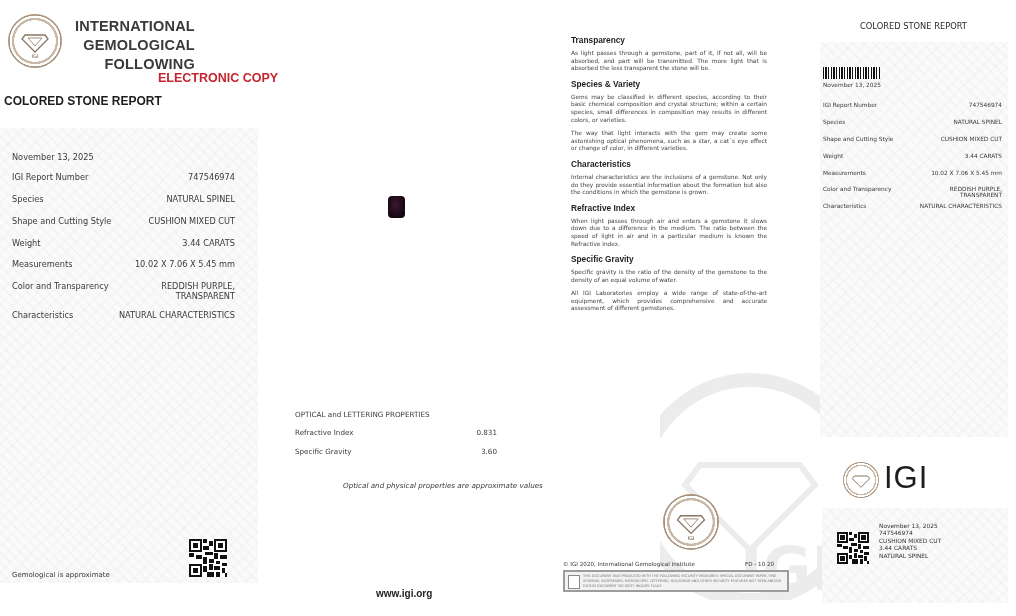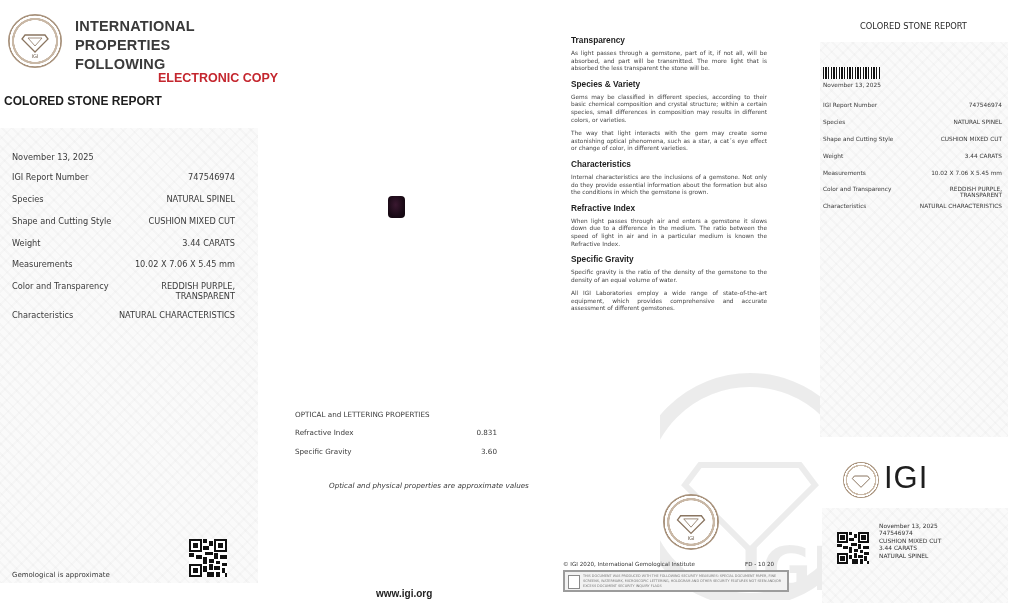--- a/index.html
+++ b/index.html
@@ -8,33 +8,33 @@
   .abs{position:absolute;}
   
   .wm{position:absolute;background-color:#fafafa;
       background-image:repeating-linear-gradient(45deg,rgba(0,0,0,0.018) 0 2px,transparent 2px 7px),
                        repeating-linear-gradient(-45deg,rgba(0,0,0,0.015) 0 2px,transparent 2px 9px);}
   
   .seal{position:absolute;border-radius:50%;
         background:radial-gradient(circle,#ffffff 0 54%,#c9b8a6 55% 60%,#fff 61% 66%,#a8927c 67% 100%);}
   .seal svg{position:absolute;left:0;top:0;width:100%;height:100%;}
   .inst{position:absolute;left:75px;top:17px;font-family:"Liberation Sans",sans-serif;font-weight:bold;
-        font-size:14.5px;line-height:19px;color:#3a3a3a;letter-spacing:0.2px;}
+        font-size:14.5px;line-height:19px;color:#3a3a3a;letter-spacing:0.2px;text-align:right;}
   .ecopy{position:absolute;left:134px;top:71px;font-family:"Liberation Sans",sans-serif;font-weight:bold;
          font-size:12.5px;color:#c4262e;padding-left:24px;}
   .csr{position:absolute;left:4px;top:94px;font-family:"Liberation Sans",sans-serif;font-weight:bold;
        font-size:12px;color:#1e1e1e;}
   
   .row{position:absolute;left:12px;width:223px;font-size:8.2px;color:#3a3a3a;display:flex;justify-content:space-between;}
   .row .v{text-align:right;}
   .small{font-size:7.5px;color:#3a3a3a;}
   
   .optical{position:absolute;left:295px;top:410px;width:202px;font-size:7.2px;color:#3a3a3a;}
   .optical .r{display:flex;justify-content:space-between;margin-top:10px;}
-  .note{position:absolute;left:281px;top:481px;font-size:7.2px;font-style:italic;color:#3a3a3a;padding-left:48px;}
+  .note{position:absolute;left:295px;top:481px;font-size:7.2px;font-style:italic;color:#3a3a3a;padding-left:48px;}
   .www{position:absolute;left:376px;top:588px;font-family:"Liberation Sans",sans-serif;font-weight:bold;font-size:10px;color:#222;}
   
   .col{position:absolute;left:571px;top:35px;width:196px;}
   .col h4{margin:0 0 5px 0;font-family:"Liberation Sans",sans-serif;font-size:8.3px;font-weight:bold;color:#1e1e1e;}
   .col p{margin:0 0 6px 0;font-size:5.8px;line-height:7.6px;color:#444;text-align:justify;}
   .col .sec{margin-bottom:6px;}
   .copy{position:absolute;left:563px;top:561px;font-size:5.6px;color:#333;}
   .fd{position:absolute;left:745px;top:561px;font-size:5.6px;color:#333;}
   .strip{position:absolute;left:563px;top:570px;width:226px;height:22px;border:2px solid #9c9c9c;background:#f2f2f2;box-sizing:border-box;}
   .strip .doc{position:absolute;left:3px;top:3px;width:10px;height:12px;border:1px solid #8a8a8a;background:#fff;}
@@ -60,21 +60,21 @@
 
 <div class="seal" style="left:8px;top:14px;width:54px;height:54px;">
   <svg viewBox="0 0 54 54">
     <polygon points="17,21 37,21 40,25 27,38 14,25" fill="none" stroke="#8a7560" stroke-width="1.3"></polygon>
     <polygon points="20,24 34,24 27,32" fill="none" stroke="#8a7560" stroke-width="0.8"></polygon>
     <text x="27" y="44" font-size="5" text-anchor="middle" fill="#6a5a4a" font-family="DejaVu Sans, sans-serif">IGI</text>
   </svg>
 </div>
 <div class="inst">
   <div>INTERNATIONAL</div>
-  <div>PROPERTIES</div>
+  <div>GEMOLOGICAL</div>
   <div>FOLLOWING</div>
 </div>
 <div class="ecopy">ELECTRONIC COPY</div>
 <div class="csr">COLORED STONE REPORT</div>
 
 <div class="abs small" style="left:12px;top:152px;font-size:8.2px;">November 13, 2025</div>
 
 <div class="row" style="top:172px;">
   <span>IGI Report Number</span>
   <span class="v">747546974</span>

